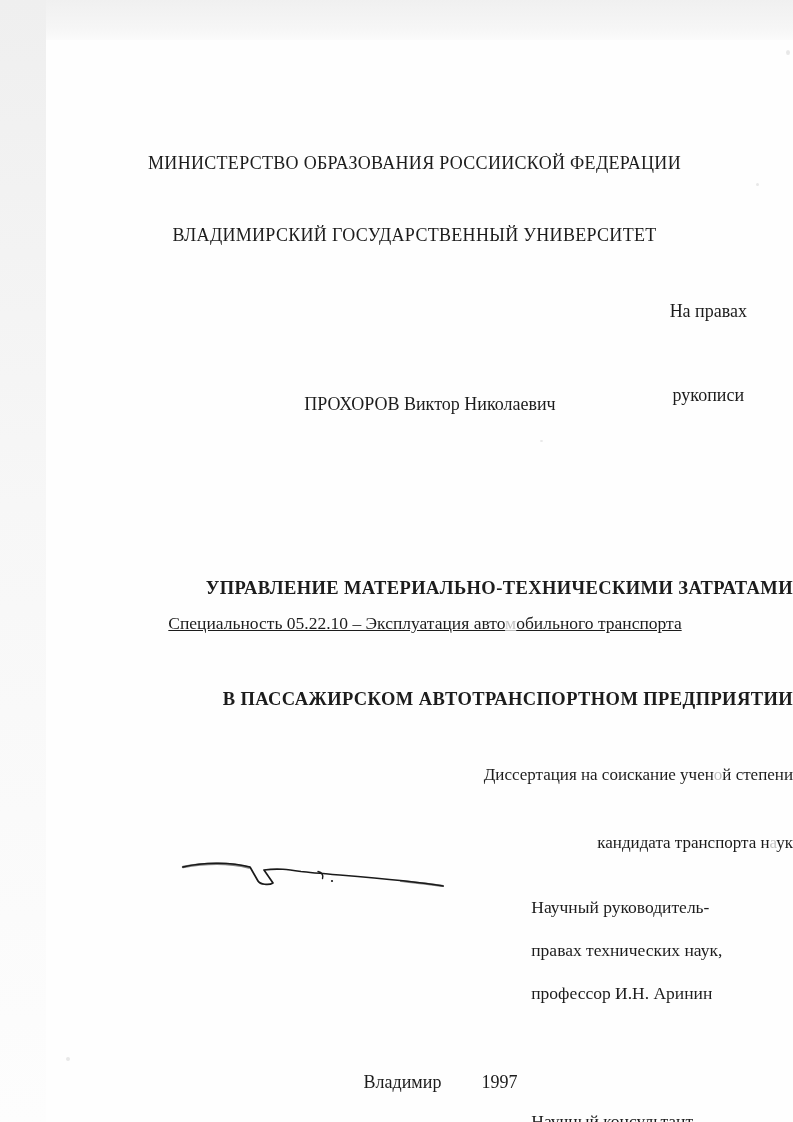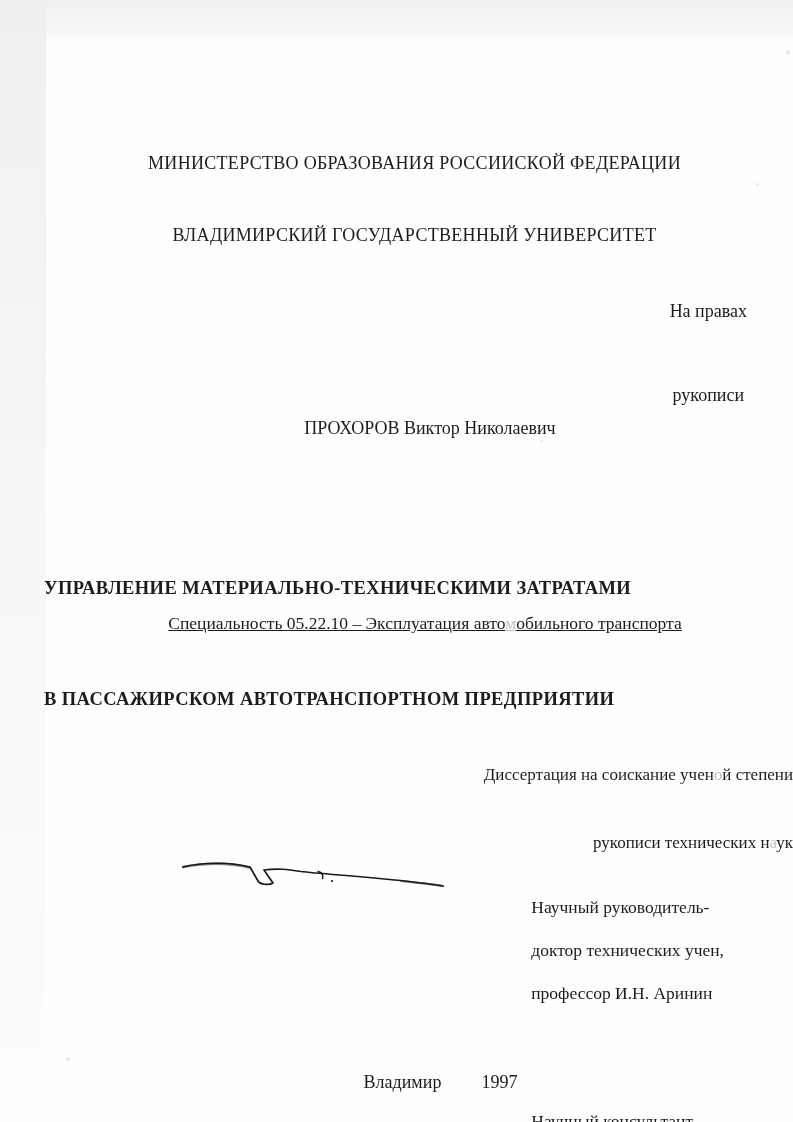--- a/index.html
+++ b/index.html
@@ -26,27 +26,27 @@
     top:103px; left:36px; right:0;
     text-align:center;
     font-size:18px; line-height:24px; letter-spacing:0.3px;
   }
   .note {
     top:241px; right:46px;
     text-align:center;
     font-size:18px; line-height:28px;
   }
   .author {
-    top:418px; left:67px; right:0;
+    top:394px; left:67px; right:0;
     text-align:center;
     font-size:18px;
   }
   .thesis-title {
-    top:496px; left:44px; right:0;
-    text-align:left;
+    top:496px; left:55px; right:0;
+    text-align:right;
     font-weight:bold;
     font-size:18.5px; line-height:37px; letter-spacing:0.4px;
   }
   .specialty {
     top:613px; left:57px; right:0;
     text-align:center;
     font-size:17.5px;
     text-decoration:underline;
   }
   .dissertation {
@@ -95,37 +95,37 @@
 
   <div class="txt thesis-title">
     <div>УПРАВЛЕНИЕ МАТЕРИАЛЬНО-ТЕХНИЧЕСКИМИ ЗАТРАТАМИ</div>
     <div>В ПАССАЖИРСКОМ АВТОТРАНСПОРТНОМ ПРЕДПРИЯТИИ</div>
   </div>
 
   <div class="txt specialty"><span>Специальность 05.22.10 – Эксплуатация авто</span><span class="faded">м</span><span>обильного транспорта</span></div>
 
   <div class="txt dissertation">
     <div><span>Диссертация на соискание учен</span><span class="faded">о</span><span>й степени</span></div>
-    <div><span>рукописи технических н</span><span class="faded">а</span><span>ук</span></div>
+    <div><span>кандидата транспорта н</span><span class="faded">а</span><span>ук</span></div>
   </div>
 
   <div class="signature-wrap">
     <svg width="290" height="50" viewBox="0 0 290 50">
       <path d="M18,17 C40,11.5 68,12.5 85,17 L93,31 C95,34.5 104,35.5 108,33 L99,20 C113,18 123,19.5 136,21.5 C160,24.5 235,28.5 278,36" fill="none" stroke="#1a1a1a" stroke-width="1.7" stroke-linecap="round" stroke-linejoin="round"></path>
       <path d="M18,17 C45,12 66,13 84,17.5" fill="none" stroke="#1a1a1a" stroke-width="2.4" stroke-linecap="round" opacity="0.55"></path>
       <path d="M236,31 C255,33 270,34.5 278,36" fill="none" stroke="#1a1a1a" stroke-width="2.2" stroke-linecap="round" opacity="0.5"></path>
       <path d="M153,21.5 q6,1.5 4.5,7" fill="none" stroke="#1a1a1a" stroke-width="1.4" stroke-linecap="round"></path>
       <circle cx="167" cy="31" r="1.1" fill="#1a1a1a"></circle>
     </svg>
   </div>
 
   <div class="txt supervisor-block">
     <p>
       <span>Научный руководитель-</span><br>
-      <span>доктор технических учен,</span><br>
+      <span>правах технических наук,</span><br>
       <span>профессор И.Н. Аринин</span>
     </p>
     <p>
       <span>Научный консультант –</span><br>
       <br>
       
     </p>
   </div>
 
   <div class="txt footer-line">

